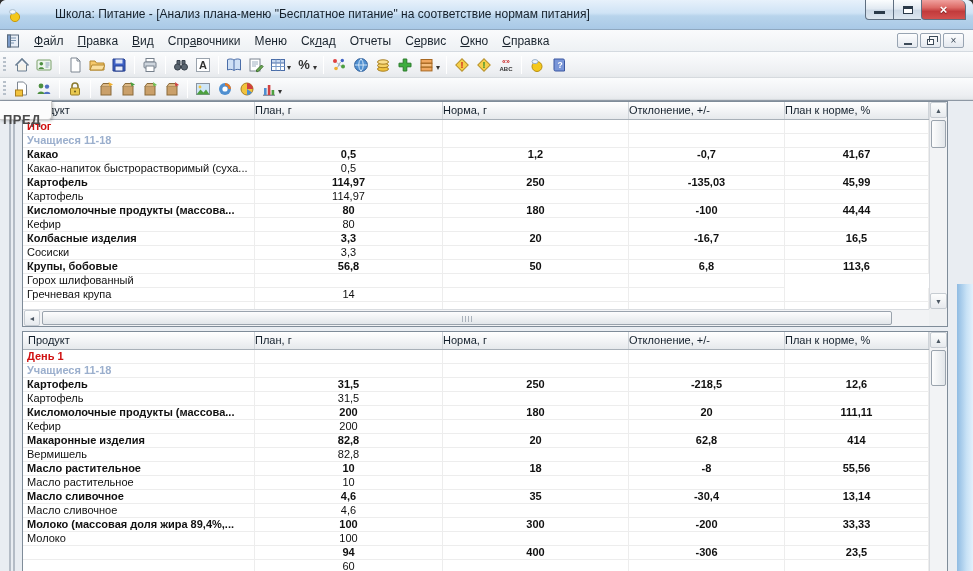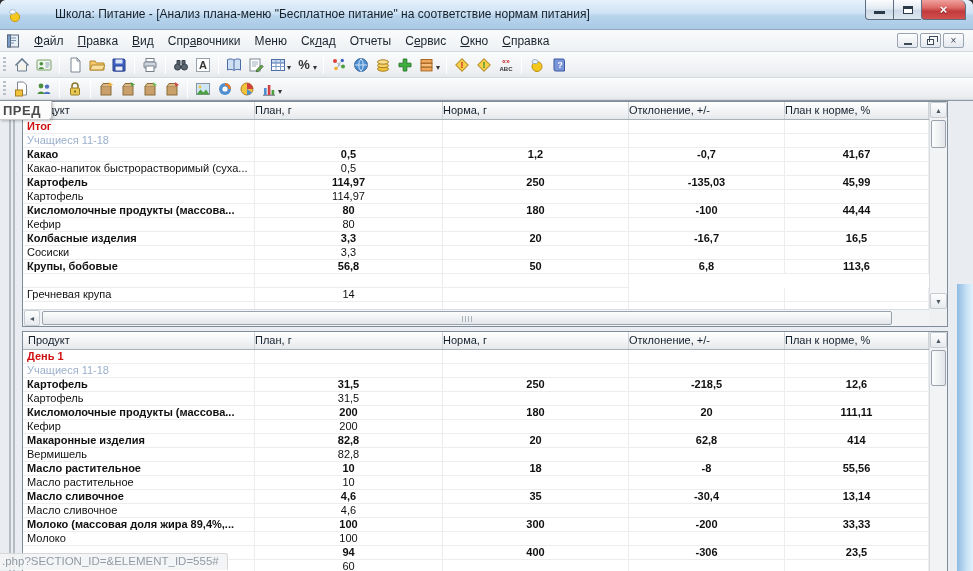--- a/index.html
+++ b/index.html
@@ -69,21 +69,21 @@
   .tbody{position:absolute;left:0;top:18px;right:18px;overflow:hidden;background:#fff;}
   #panel-top .tbody{bottom:17px;}
   #panel-bottom .tbody{bottom:0;}
   .trow{display:grid;grid-template-columns:232px 188px 186px 156px 144px;height:14px;}
   .trow .c{font-size:11px;line-height:13px;border-right:1px solid #ededed;border-bottom:1px solid #ededed;
     overflow:hidden;white-space:nowrap;color:#111;}
   .c.name{padding-left:4px;}
   .c.num{text-align:center;}
   .trow.cat .c{font-weight:bold;}
   .trow.red .name{color:#d01111;font-weight:bold;}
-  .trow.blue .name{color:#9bafcd;font-weight:normal;}
+  .trow.blue .name{color:#9bafcd;font-weight:bold;}
 
   
   .vscroll{position:absolute;right:0;top:0;width:18px;background:#f2f3f5;border-left:1px solid #d9dce0;}
   #panel-top .vscroll{bottom:17px;}
   #panel-bottom .vscroll{bottom:0;}
   .sbtn{position:absolute;left:0;width:17px;height:16px;display:flex;align-items:center;justify-content:center;
     font-size:7px;color:#4a5662;background:linear-gradient(#fcfdfd,#e7eaee);border:1px solid #c6ccd2;border-radius:2px;}
   .sbtn.up{top:0;} .sbtn.down{bottom:0;}
   .vthumb{position:absolute;left:1px;width:15px;border:1px solid #9aa3ad;border-radius:2px;
     background:linear-gradient(90deg,#fdfdfd,#e2e6ea);}
@@ -94,21 +94,21 @@
   .hthumb{position:absolute;top:1px;left:19px;width:850px;height:14px;border:1px solid #9aa3ad;border-radius:2px;
     background:linear-gradient(#fdfdfd,#e2e6ea);}
   .hthumb::after{content:"";position:absolute;left:50%;top:4px;width:10px;height:6px;margin-left:-5px;
     background:repeating-linear-gradient(90deg,#aab2bb 0 1px,transparent 1px 3px);}
   .corner{position:absolute;right:0;bottom:0;width:18px;height:17px;background:#eef0f2;}
 
   
   #pred-tooltip{position:absolute;left:0;top:0;width:52px;height:19px;background:#fcfcfc;
     border-right:1px solid #c9c9c9;border-bottom:1px solid #c9c9c9;border-radius:0 0 4px 0;
     box-shadow:1px 1px 3px rgba(0,0,0,.25);font-size:13px;font-weight:bold;color:#4b4b4b;
-    padding:2px 0 0 3px;letter-spacing:.5px;}
+    padding:11px 0 0 3px;letter-spacing:.5px;}
   #status-tooltip{position:absolute;left:0;top:452px;height:17px;background:rgba(243,244,245,.88);
     border:1px solid #d8d8d8;border-left:none;border-bottom:none;border-radius:0 3px 0 0;
     font-size:11.5px;color:#929ba5;padding:1px 8px 0 2px;white-space:nowrap;}
 </style>
 </head>
 <body>
 
 <div id="window">
 
   <div id="titlebar">
@@ -484,20 +484,21 @@
             <div class="c num"></div>
           </div>
           <div class="trow cat">
             <div class="c name">Крупы, бобовые</div>
             <div class="c num">56,8</div>
             <div class="c num">50</div>
             <div class="c num">6,8</div>
             <div class="c num">113,6</div>
           </div>
           <div class="trow item">
+            <div class="c name">Горох шлифованный</div>
             <div class="c num"></div>
             <div class="c num"></div>
             <div class="c num"></div>
           </div>
           <div class="trow item">
             <div class="c name">Гречневая крупа</div>
             <div class="c num">14</div>
             <div class="c num"></div>
             <div class="c num"></div>
             <div class="c num"></div>
@@ -645,17 +646,16 @@
             <div class="c num"></div>
           </div>
         </div>
       <div class="vscroll">
         <div class="sbtn up">▲</div>
         <div class="vthumb" style="top:18px;height:36px;"></div>
       </div>
     </div>
 
     <div id="pred-tooltip">ПРЕД</div>
-    <div id="status-tooltip">.php?SECTION_ID=&amp;ELEMENT_ID=555#</div>
     <div id="blue-strip"></div>
   </div>
 
 </div>
 
 </body></html>

